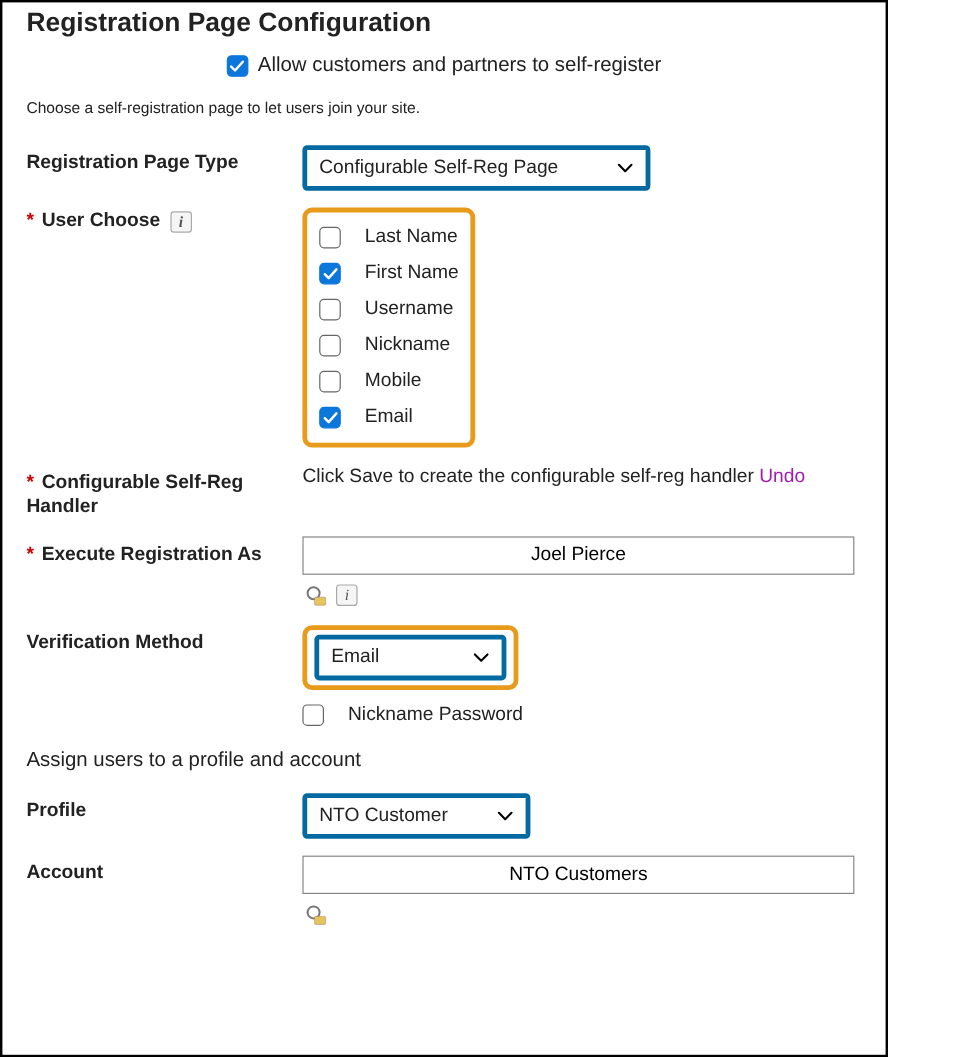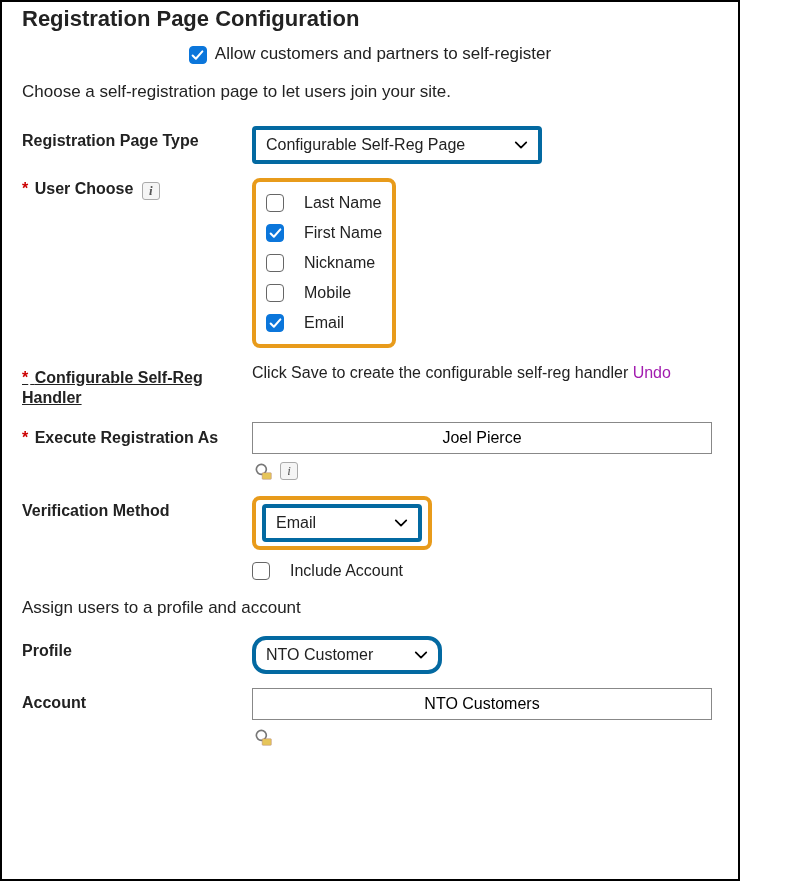--- a/index.html
+++ b/index.html
@@ -26,21 +26,21 @@
   }
   .center-row {
     display: flex;
     align-items: flex-end;
     justify-content: center;
     margin: 6px 0 18px 0;
     gap: 8px;
   }
   .desc {
     margin: 6px 0 24px 0;
-    font-size: 17px;
+    font-size: 13px;
   }
   .form-row {
     display: flex;
     align-items: flex-start;
     margin-bottom: 14px;
   }
   .label-col {
     width: 230px;
     text-align: left;
     padding-right: 14px;
@@ -204,40 +204,44 @@
         <div class="cbx-row">
           <span class="checkbox checked">
             <svg viewBox="0 0 16 16">
                 <path d="M2 8 L6 12 L14 3" stroke="#fff" stroke-width="2.5" fill="none" stroke-linecap="round" stroke-linejoin="round"></path>
               </svg>
           </span>
           <span>First Name</span>
         </div>
         <div class="cbx-row">
           <span class="checkbox"></span>
+          <span>Username</span>
+        </div>
+        <div class="cbx-row">
+          <span class="checkbox"></span>
           <span>Nickname</span>
         </div>
         <div class="cbx-row">
           <span class="checkbox"></span>
           <span>Mobile</span>
         </div>
         <div class="cbx-row">
           <span class="checkbox checked">
             <svg viewBox="0 0 16 16">
                 <path d="M2 8 L6 12 L14 3" stroke="#fff" stroke-width="2.5" fill="none" stroke-linecap="round" stroke-linejoin="round"></path>
               </svg>
           </span>
           <span>Email</span>
         </div>
       </div>
     </div>
   </div>
 
   <div class="form-row" style="margin-top:6px;">
-    <div class="label-col" style="line-height:1.25;text-decoration:underline;">
+    <div class="label-col" style="line-height:1.25;">
       <span class="req">*</span>
       <span>Configurable Self-Reg Handler</span>
     </div>
     <div class="field-col">
       <span class="msg">
         <span>Click Save to create the configurable self-reg handler</span>
         <span class="link">Undo</span>
       </span>
     </div>
   </div>
@@ -272,31 +276,31 @@
         </div>
       </div>
     </div>
   </div>
 
   <div class="form-row" style="margin-top:-2px;">
     <div class="label-col"></div>
     <div class="field-col">
       <div class="cbx-row" style="padding:0;">
         <span class="checkbox"></span>
-        <span>Include Account</span>
+        <span>Nickname Password</span>
       </div>
     </div>
   </div>
 
   <div class="section-head">Assign users to a profile and account</div>
 
   <div class="form-row">
     <div class="label-col">Profile</div>
     <div class="field-col">
-      <div class="select-box" style="min-width:190px;border-radius:14px;">
+      <div class="select-box" style="min-width:190px;">
         <span>NTO Customer</span>
         <span class="chevron"><svg viewBox="0 0 16 16">
               <path d="M2 5 L8 11 L14 5" stroke="#000" stroke-width="2" fill="none" stroke-linecap="round" stroke-linejoin="round"></path>
             </svg></span>
       </div>
     </div>
   </div>
 
   <div class="form-row">
     <div class="label-col">Account</div>

